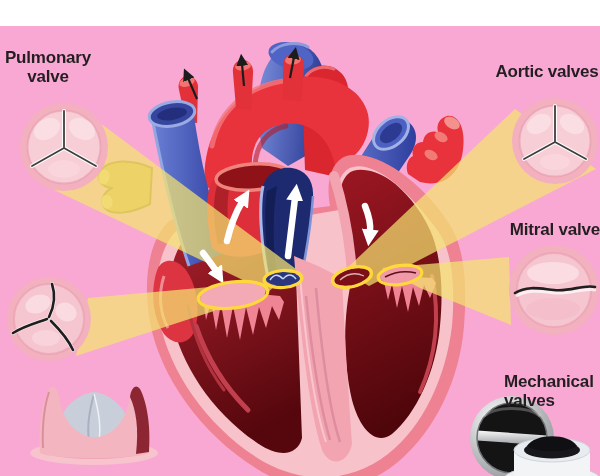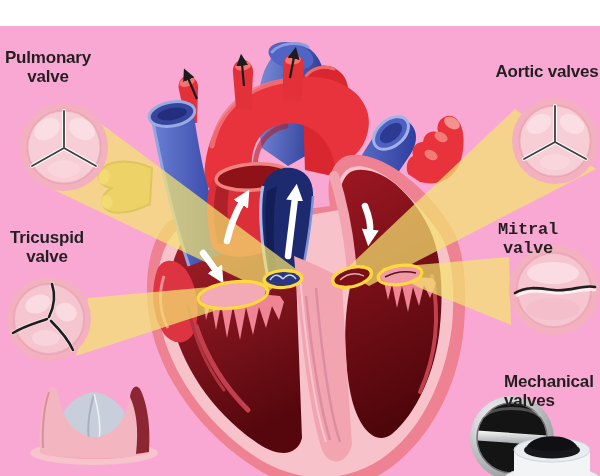--- a/index.html
+++ b/index.html
@@ -11,21 +11,21 @@
   .stage svg{position:absolute;left:0;top:0;}
   .lbl{
     position:absolute;font-weight:700;font-size:17px;line-height:1.12;
     color:#231f20;letter-spacing:-0.2px;
   }
   .lbl.center{text-align:center;}
   .lbl.right{}
   #lbl-pulmonary{left:0;top:22px;width:96px;}
   #lbl-aortic{left:494px;top:36px;width:106px;text-align:center;}
   #lbl-tricuspid{left:0;top:202px;width:94px;}
-  #lbl-mitral{left:475px;top:194px;width:106px;text-align:center;font-family:Liberation Mono, monospace;}
+  #lbl-mitral{left:494px;top:194px;width:106px;text-align:right;}
   #lbl-biological{left:5px;top:449px;width:180px;}
   #lbl-mechanical{left:504px;top:346px;width:94px;}
 </style>
 </head>
 <body>
 
 <div class="stage">
 
 <svg width="600" height="476" viewBox="0 0 600 476">
   <defs>
@@ -256,17 +256,16 @@
     <ellipse cx="552" cy="453" rx="48" ry="13" fill="#eef0f3" stroke="#c9ced4" stroke-width="1"></ellipse>
     <path d="M514,424 L514,448 C514,458 531,465 552,465 C573,465 590,458 590,448 L590,424 Z" fill="#f3f4f6"></path>
     <ellipse cx="552" cy="424" rx="38" ry="12" fill="#e8ebef" stroke="#cfd4da" stroke-width="1"></ellipse>
     <ellipse cx="552" cy="424" rx="28" ry="8.5" fill="#17171c"></ellipse>
     <path d="M527,420 C535,407 569,407 577,420 C567,427 537,427 527,420 Z" fill="#101014"></path>
   </g>
 </svg>
 
 <div class="lbl center" id="lbl-pulmonary">Pulmonary valve</div>
 <div class="lbl" id="lbl-aortic">Aortic valves</div>
-<div class="lbl center" id="lbl-tricuspid">Tricuspid valve</div>
 <div class="lbl" id="lbl-mitral">Mitral valve</div>
 <div class="lbl right" id="lbl-mechanical">Mechanical valves</div>
 
 </div>
 
 </body></html>

